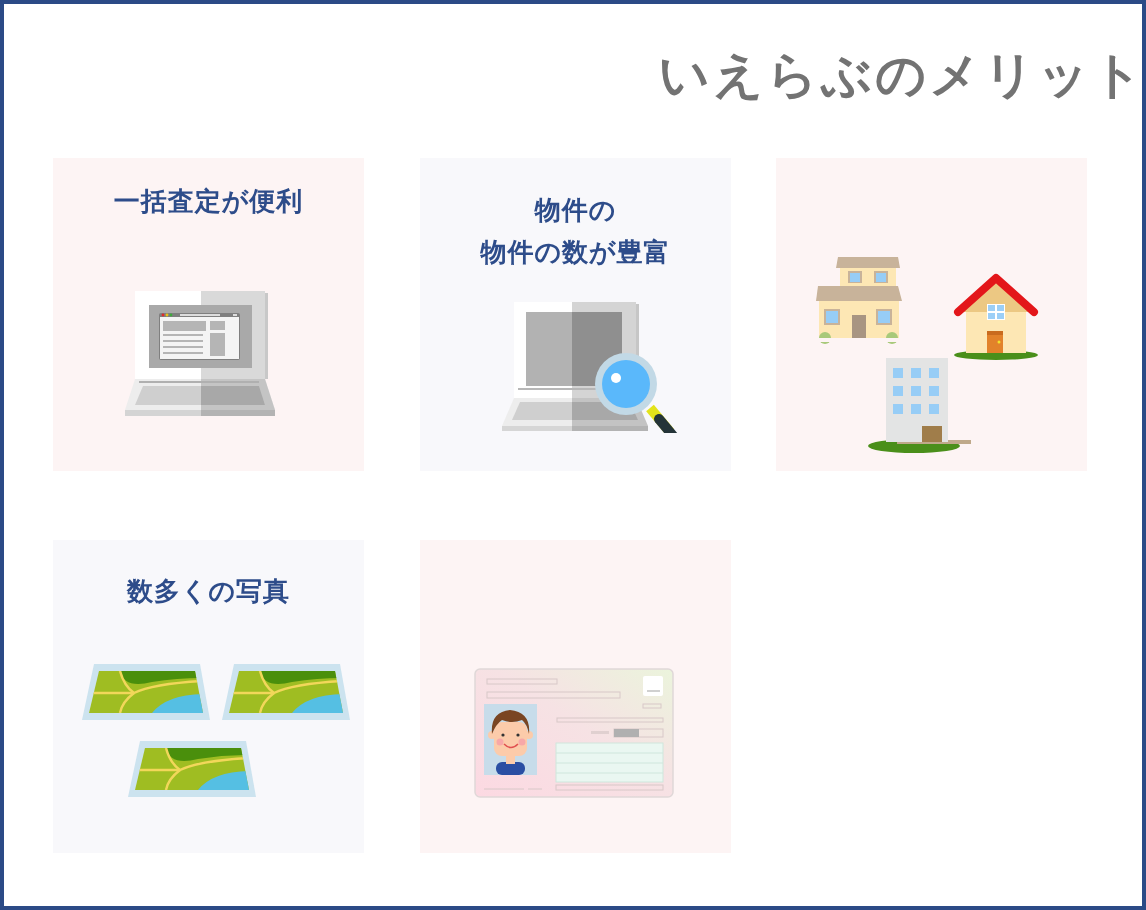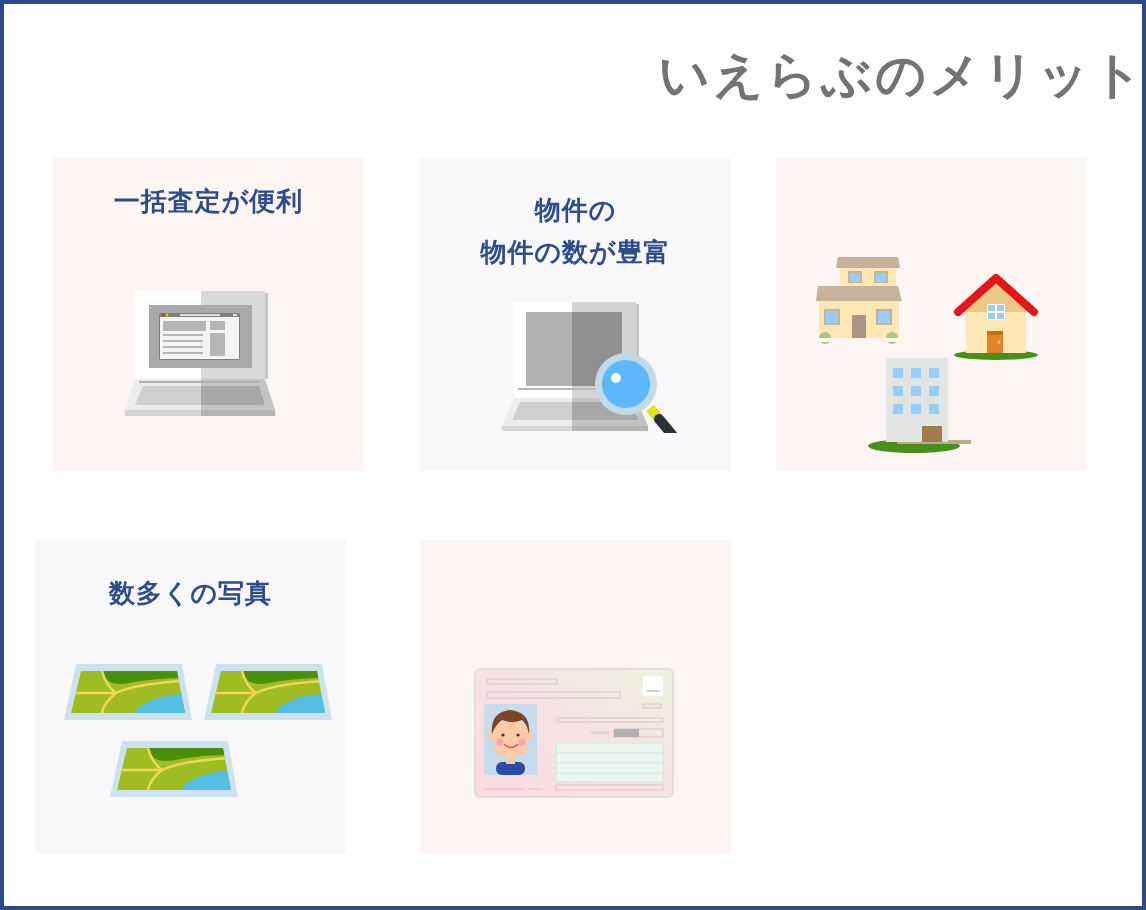--- a/index.html
+++ b/index.html
@@ -141,21 +141,21 @@
       <rect x="97" y="132" width="10" height="10" fill="#97cdf6"></rect>
       <rect x="115" y="132" width="10" height="10" fill="#97cdf6"></rect>
       <rect x="79" y="150" width="10" height="10" fill="#97cdf6"></rect>
       <rect x="97" y="150" width="10" height="10" fill="#97cdf6"></rect>
       <rect x="115" y="150" width="10" height="10" fill="#97cdf6"></rect>
       <rect x="108" y="172" width="20" height="16" fill="#a07d4a"></rect>
     </g>
   </svg>
 </div>
 
-<div class="card gray" style="left:35px; top:540px; width:311px; height:313px;">
+<div class="card gray" style="left:53px; top:540px; width:311px; height:313px;font-family:Liberation Mono, monospace;">
   <div class="card-title" style="top:34px;">数多くの写真</div>
   <svg class="illus" style="left:25px; top:120px;" width="275" height="150" viewBox="0 0 275 150">
     <defs>
       <g id="photo">
         <polygon points="12,0 118,0 128,56 0,56" fill="#cce3ef"></polygon>
         <polygon points="17,7 113,7 121,49 7,49" fill="#9fbd22"></polygon>
         <clipPath id="pc">
             <polygon points="17,7 113,7 121,49 7,49"></polygon>
           </clipPath>
         <g clip-path="url(#pc)">

